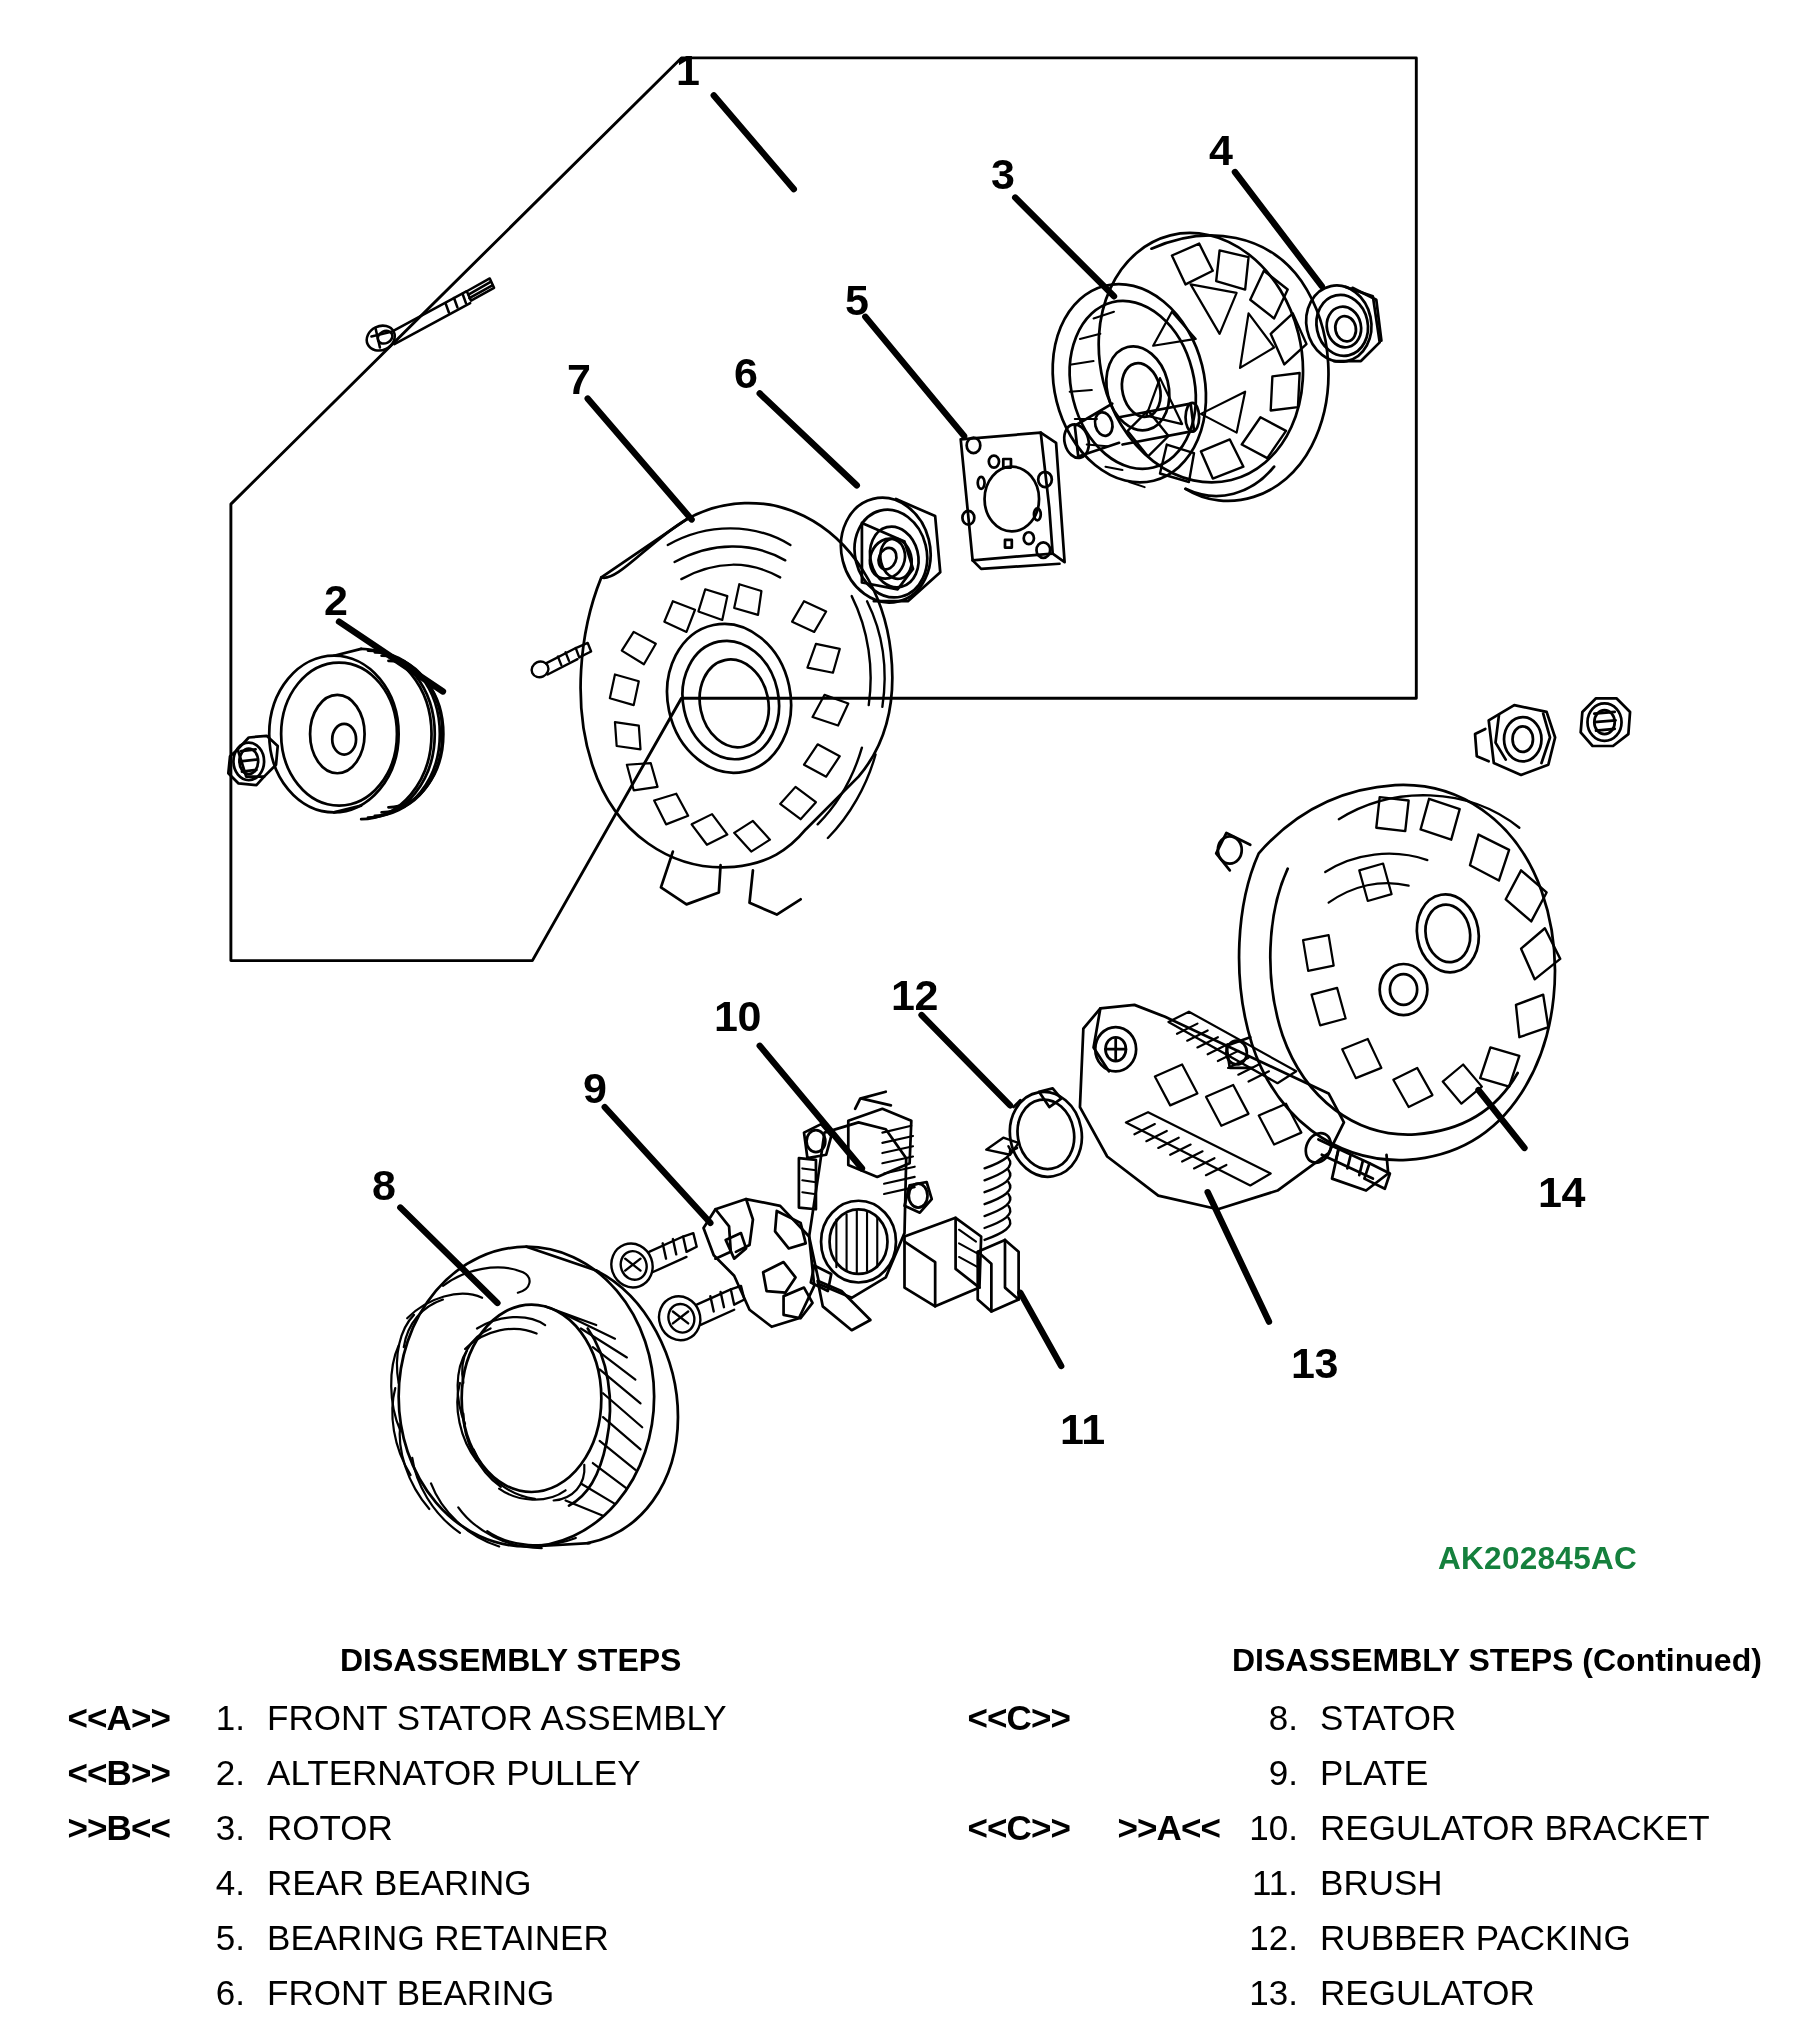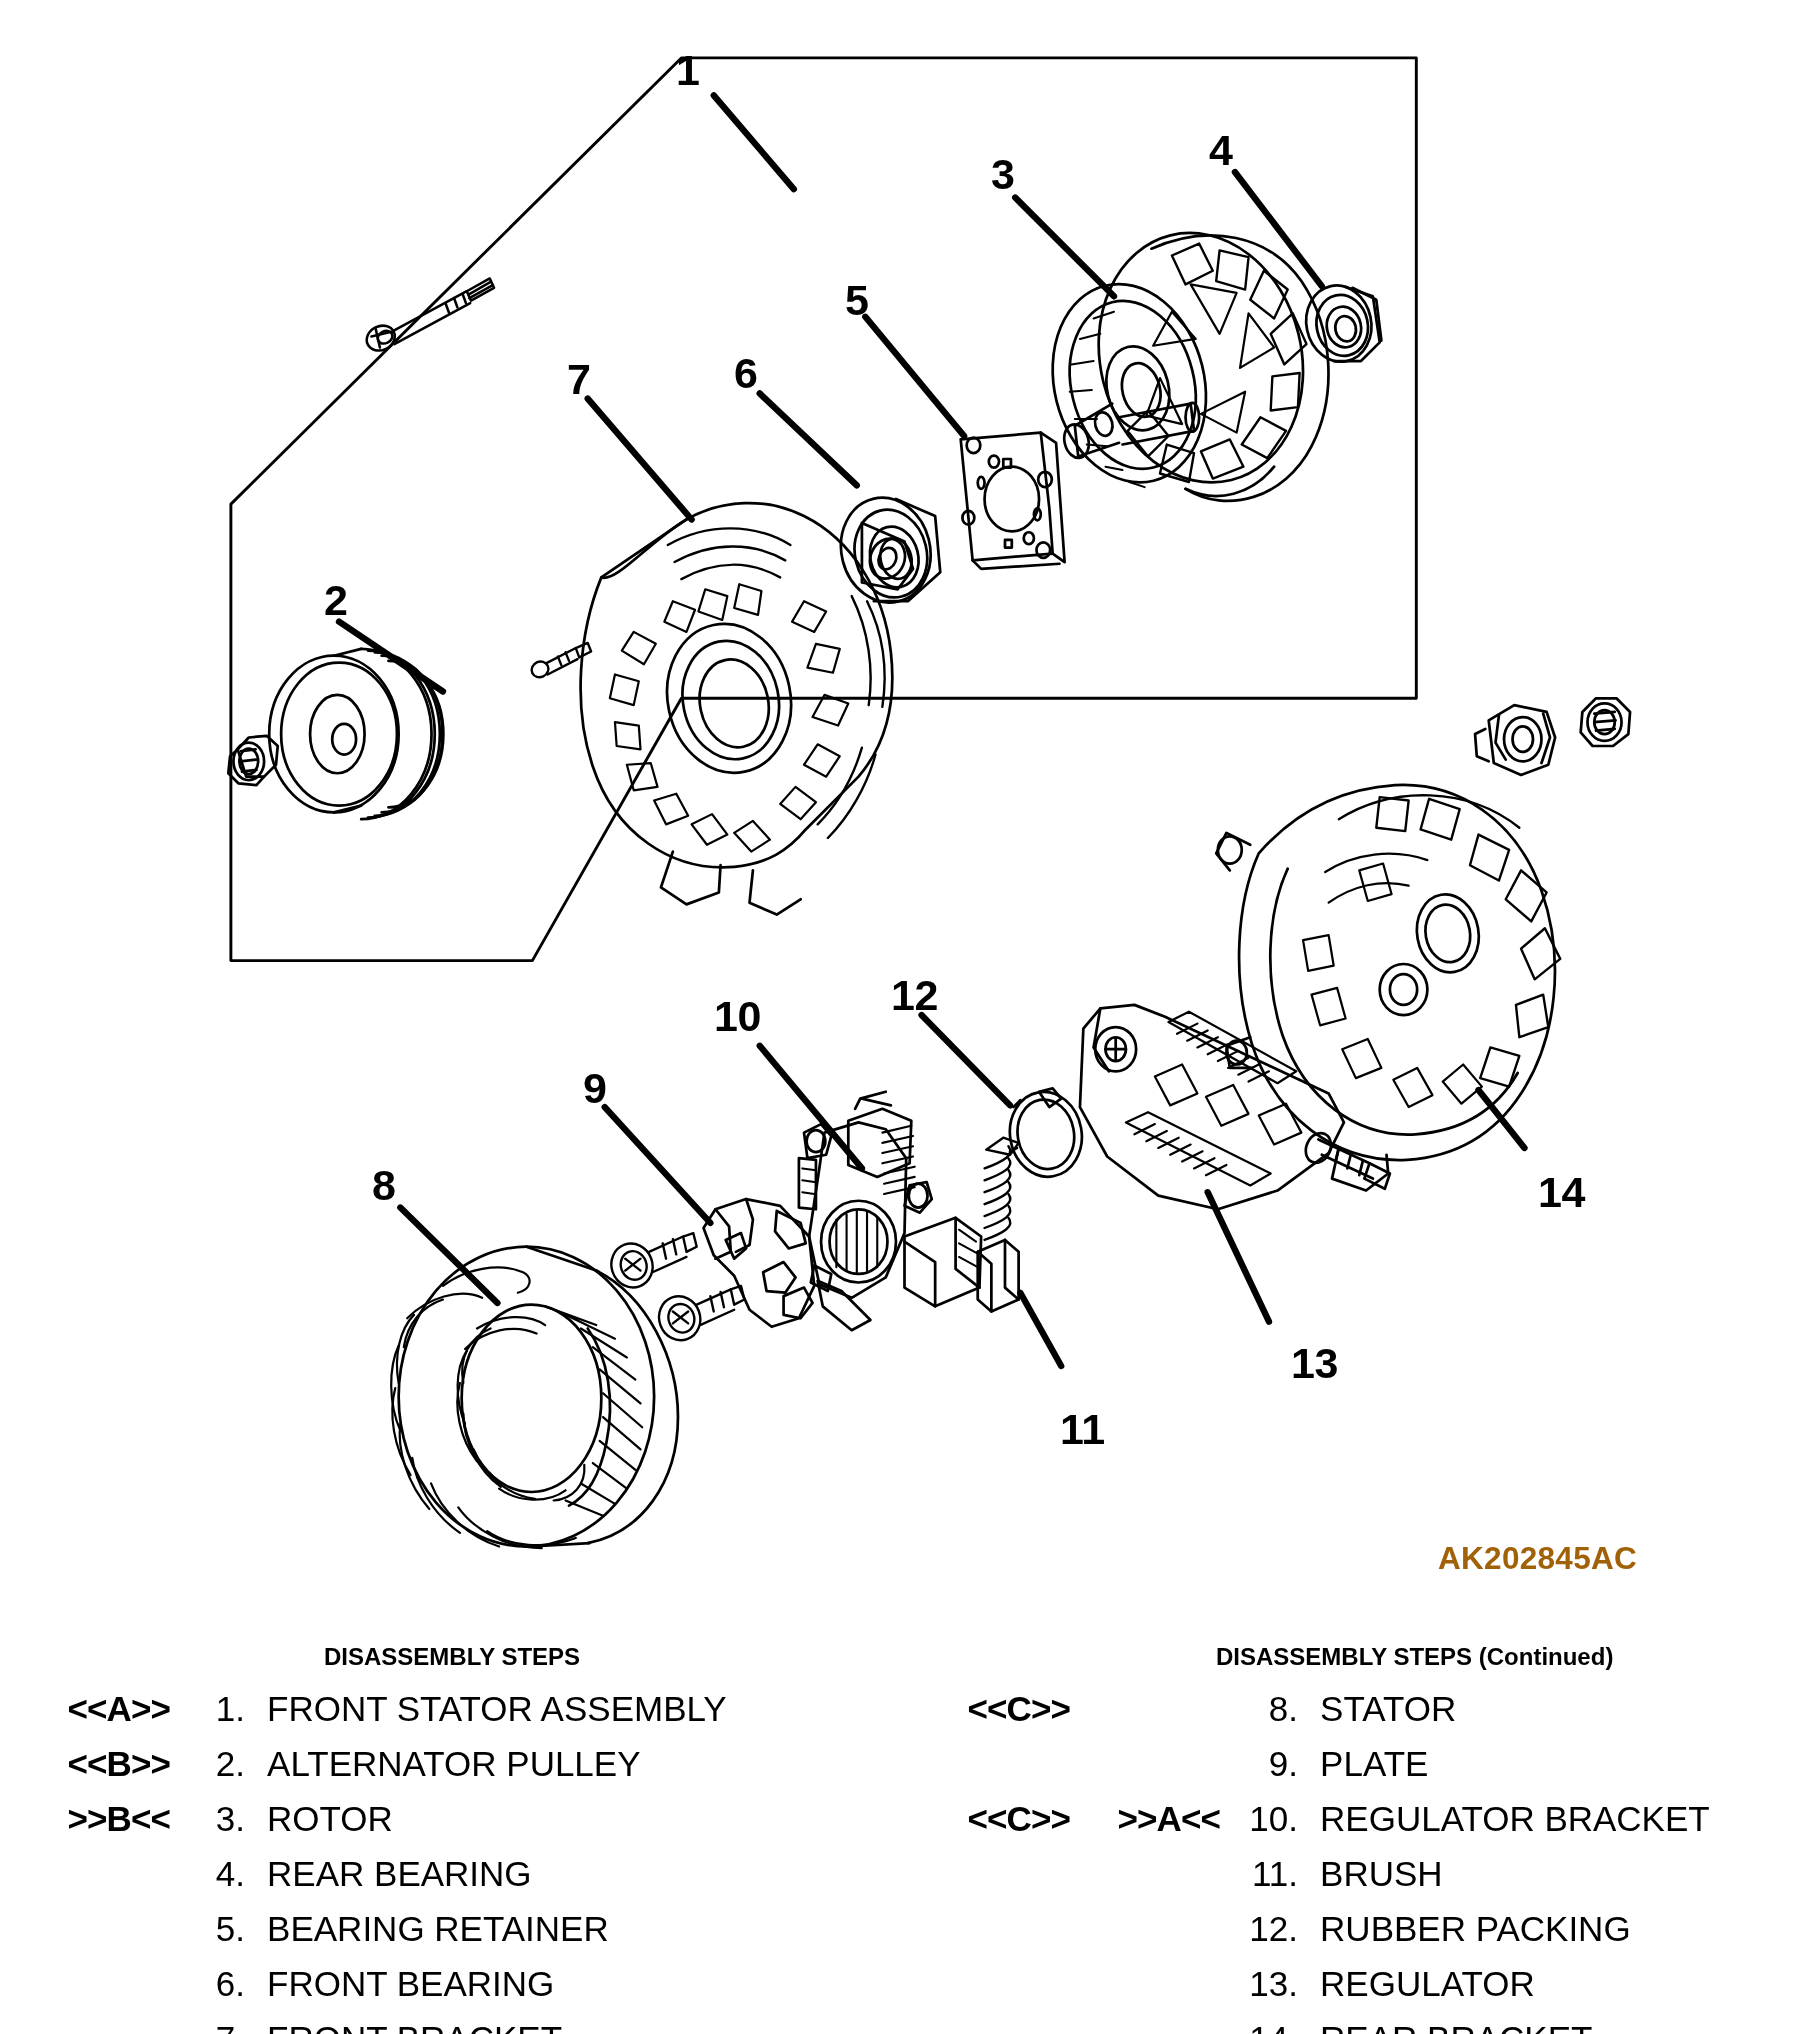--- a/index.html
+++ b/index.html
@@ -48,38 +48,39 @@
 
   
   #drawing-id {
     position: absolute;
     left: 1438px;
     top: 1540px;
     font-family: "Liberation Sans", sans-serif;
     font-weight: bold;
     font-size: 31.5px;
     letter-spacing: 0.3px;
-    color: #a16207;
+    color: #15803d;
     text-align: center;
   }
 
   
   .steps-block {
     position: absolute;
     top: 1644px;
   }
   #steps-left  { left: 0px;    width: 903px; }
   #steps-right { left: 903px; width: 906px; }
 
   .steps-title {
     font-family: "Liberation Sans", sans-serif;
     font-weight: bold;
-    font-size: 24px;
+    font-size: 32px;
     line-height: 1.05;
     white-space: nowrap;
+    margin-left: 16px;
   }
   #steps-left  .steps-title { padding-left: 324px; }
   #steps-right .steps-title { padding-left: 313px; }
 
   .steps-list {
     list-style: none;
     margin: 0;
     padding: 0;
     margin-top: 12px;
   }

